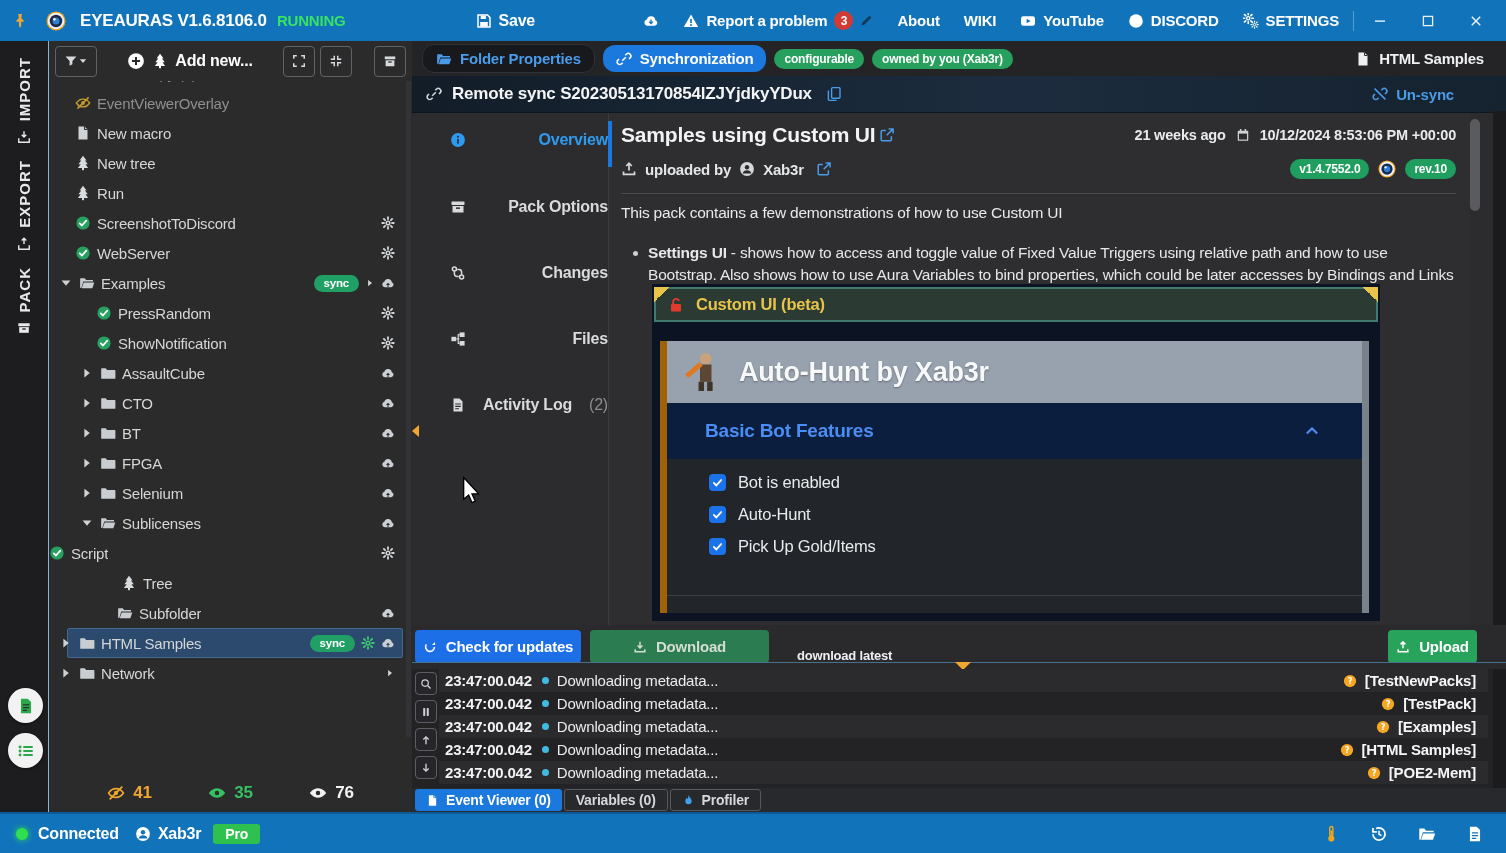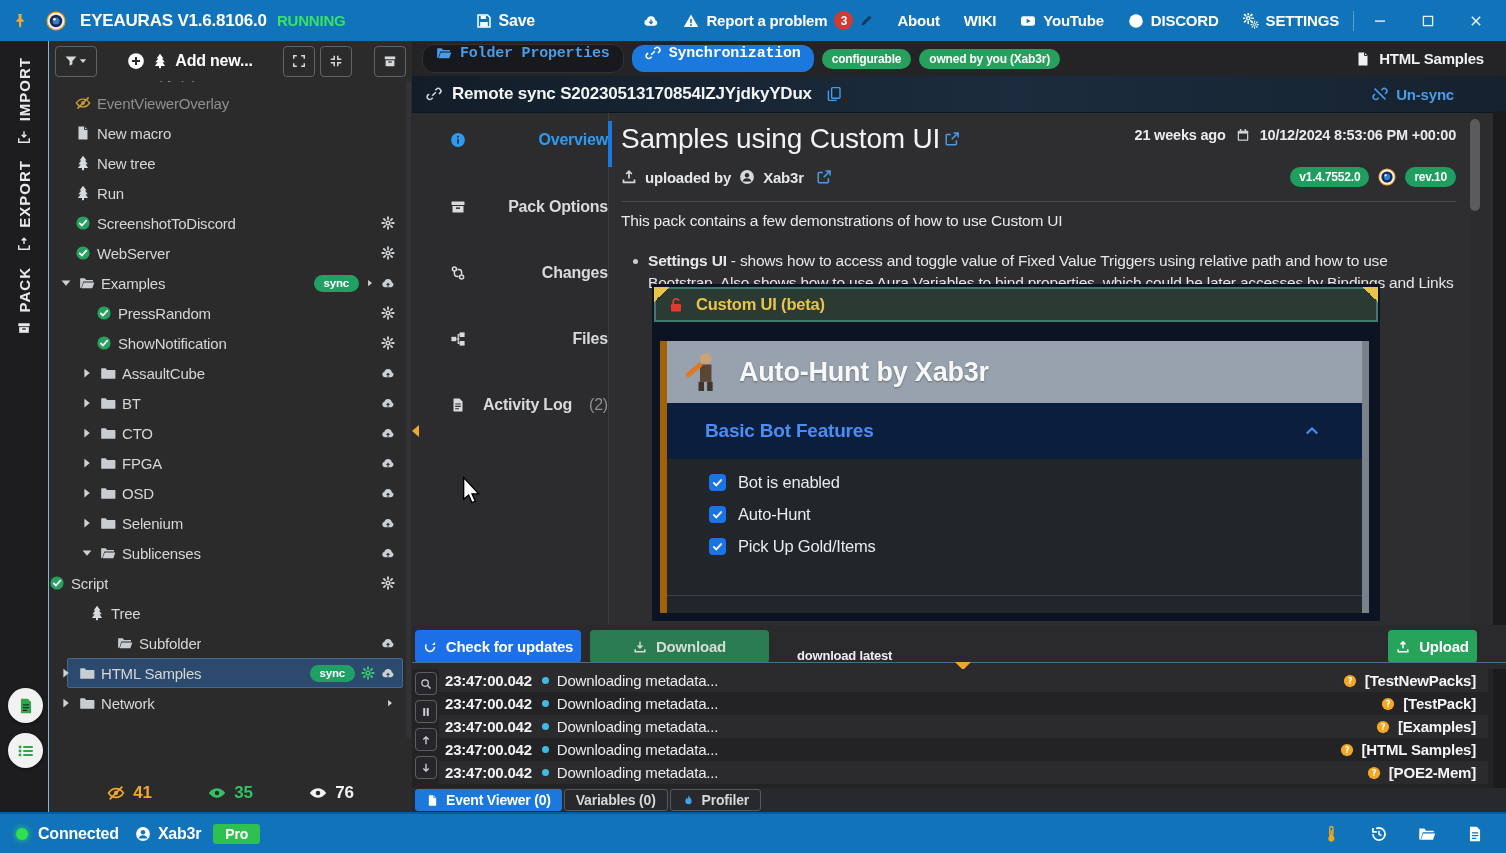--- a/index.html
+++ b/index.html
@@ -47,41 +47,41 @@
   #sb-scroll{position:absolute;right:1px;top:17px;bottom:75px;width:5px;background:#333336;}
   #sb-counters{position:absolute;left:0;right:0;bottom:2px;height:34px;display:flex;align-items:center;justify-content:space-around;padding:0 30px;}
   .counter{display:flex;align-items:center;gap:8px;font-size:17px;font-weight:bold;}
   .counter.orange{color:#f0a732;} .counter.green{color:#35c062;} .counter.white{color:#f2f2f2;}
   #sb-grip{position:absolute;right:-9px;top:382px;color:#f0a732;z-index:5;}
 
   
   #main{position:absolute;left:412px;top:41px;right:0;bottom:41px;background:#2c2c2e;}
   #rightstrip{position:absolute;right:0;top:70px;width:13px;bottom:24px;background:#1b1b1e;}
   #tabrow{position:absolute;left:0;right:0;top:0;height:35px;background:#242427;display:flex;align-items:center;gap:8px;padding:0 10px;box-sizing:border-box;}
-  .tab{height:27px;display:flex;gap:8px;padding:0 13px;border-radius:12px;font-size:15px;font-weight:bold;font-family:Liberation Mono, monospace;}
+  .tab{height:27px;display:flex;align-items:center;gap:8px;padding:0 13px;border-radius:12px;font-size:15px;font-weight:bold;}
   .tab.inactive{background:#17191d;border:1px solid #2f3237;color:#4a9be8;}
   .tab.active{background:#1b78dd;color:#fff;}
   .gbadge{background:#27a05e;color:#fff;font-size:12px;font-weight:bold;height:20px;display:flex;align-items:center;padding:0 10px;border-radius:10px;}
   #tab-loc{margin-left:auto;display:flex;align-items:center;gap:8px;font-size:15px;font-weight:bold;color:#eef0f2;padding-right:12px;}
   #syncbar{position:absolute;left:0;right:0;top:35px;height:37px;background:linear-gradient(90deg,#121d28,#1c2c3e 55%,#15222f);display:flex;align-items:center;padding:0 14px;box-sizing:border-box;border-bottom:1px solid #0c1620;}
   #syncbar .title{margin-left:10px;font-size:17px;font-weight:bold;color:#f3f5f7;}
   #sync-copy{margin-left:14px;color:#4a9be8;}
   #unsync{margin-left:auto;display:flex;align-items:center;gap:8px;color:#4a9be8;font-size:15px;font-weight:bold;padding-right:38px;}
 
   #bodyarea{position:absolute;left:0;right:0;top:72px;bottom:187px;background:#2c2c2e;}
   #nav{position:absolute;left:0;top:0;bottom:0;width:196px;background:#2c2c2e;border-right:1px solid #3c3c3e;}
   .nav-item{position:absolute;left:0;right:0;height:36px;display:flex;align-items:center;gap:10px;padding-left:38px;font-size:16px;font-weight:600;color:#d8dadc;box-sizing:border-box;justify-content:space-between;}
   .nav-item.active{color:#2e9bf0;}
   .nav-suffix{color:#8b8d90;font-weight:500;}
   #nav-indicator{position:absolute;left:196px;top:8px;width:4px;height:46px;background:#1b78dd;z-index:2;}
   #content{position:absolute;left:197px;top:0;bottom:0;width:861px;background:#2e2e30;padding:10px 14px 0 12px;box-sizing:border-box;}
   #scrollthumb{position:absolute;left:1058px;top:6px;width:10px;height:92px;background:#5a5b5e;border-radius:5px;}
 
   #c-titlerow{display:flex;align-items:flex-start;}
-  #c-title{font-size:28px;font-weight:400;color:#f2f3f5;display:flex;align-items:center;gap:4px;}
+  #c-title{font-size:21px;font-weight:700;color:#f2f3f5;display:flex;align-items:center;gap:4px;}
   #c-title .ic{color:#4a9be8;}
   #c-meta{margin-left:auto;display:flex;align-items:center;gap:10px;font-size:14.5px;font-weight:600;color:#e8eaec;padding-top:4px;}
   #c-uploadrow{display:flex;align-items:center;margin-top:12px;font-size:15px;font-weight:600;color:#e4e6e8;gap:8px;}
   .vbadge{background:#1f9e5f;color:#fff;font-size:12px;font-weight:bold;padding:3px 9px;border-radius:10px;}
   #c-divider{height:1px;background:#4a4a4d;margin:14px 0 10px 0;}
   #c-desc{font-size:15.5px;color:#e8e9eb;font-weight:500;}
   #c-bullet{display:flex;margin-top:20px;font-size:15.5px;line-height:1.45;color:#e6e7e9;font-weight:500;}
   #c-bullet .dot{width:5px;height:5px;border-radius:50%;background:#cfcfcf;margin:9px 10px 0 12px;flex:none;}
 
   
@@ -549,81 +549,61 @@
           <span class="ic caret">
             <svg viewBox="0 0 16 16" xmlns="http://www.w3.org/2000/svg">
               <path d="M5 3v10l6.2-5z" fill="currentColor"></path>
             </svg>
           </span>
           <span class="ic" style="color:#c9cdd2">
             <svg viewBox="0 0 16 16" xmlns="http://www.w3.org/2000/svg">
               <path d="M1.2 3.2h4.5l1.4 1.9h7.7c.3 0 .6.3.6.6v7.5c0 .3-.3.6-.6.6H1.8c-.3 0-.6-.3-.6-.6V3.8c0-.3.3-.6.6-.6z" fill="currentColor"></path>
             </svg>
           </span>
-          <span class="tlabel">BT</span>
+          <span class="tlabel">CTO</span>
           <span class="tspace"></span>
           <span class="ic s14" style="color:#ccd0d4">
             <svg viewBox="0 0 16 16" xmlns="http://www.w3.org/2000/svg">
               <path d="M4.4 12.8a3.2 3.2 0 01-.5-6.3A4.3 4.3 0 0112.3 7a3 3 0 01-.5 5.8z" fill="currentColor"></path>
               <path d="M8 12.6V8.6M6.3 10.2L8 8.5l1.7 1.7" stroke="#2b2b2b" stroke-width="1.2" fill="none"></path>
             </svg>
           </span>
         </div>
         <div class="trow" style="padding-left:31px">
           <span class="ic caret">
             <svg viewBox="0 0 16 16" xmlns="http://www.w3.org/2000/svg">
               <path d="M5 3v10l6.2-5z" fill="currentColor"></path>
             </svg>
           </span>
           <span class="ic" style="color:#c9cdd2">
             <svg viewBox="0 0 16 16" xmlns="http://www.w3.org/2000/svg">
               <path d="M1.2 3.2h4.5l1.4 1.9h7.7c.3 0 .6.3.6.6v7.5c0 .3-.3.6-.6.6H1.8c-.3 0-.6-.3-.6-.6V3.8c0-.3.3-.6.6-.6z" fill="currentColor"></path>
             </svg>
           </span>
-          <span class="tlabel">CTO</span>
+          <span class="tlabel">BT</span>
           <span class="tspace"></span>
           <span class="ic s14" style="color:#ccd0d4">
             <svg viewBox="0 0 16 16" xmlns="http://www.w3.org/2000/svg">
               <path d="M4.4 12.8a3.2 3.2 0 01-.5-6.3A4.3 4.3 0 0112.3 7a3 3 0 01-.5 5.8z" fill="currentColor"></path>
               <path d="M8 12.6V8.6M6.3 10.2L8 8.5l1.7 1.7" stroke="#2b2b2b" stroke-width="1.2" fill="none"></path>
             </svg>
           </span>
         </div>
         <div class="trow" style="padding-left:31px">
           <span class="ic caret">
             <svg viewBox="0 0 16 16" xmlns="http://www.w3.org/2000/svg">
               <path d="M5 3v10l6.2-5z" fill="currentColor"></path>
             </svg>
           </span>
           <span class="ic" style="color:#c9cdd2">
             <svg viewBox="0 0 16 16" xmlns="http://www.w3.org/2000/svg">
               <path d="M1.2 3.2h4.5l1.4 1.9h7.7c.3 0 .6.3.6.6v7.5c0 .3-.3.6-.6.6H1.8c-.3 0-.6-.3-.6-.6V3.8c0-.3.3-.6.6-.6z" fill="currentColor"></path>
             </svg>
           </span>
           <span class="tlabel">FPGA</span>
-          <span class="tspace"></span>
-          <span class="ic s14" style="color:#ccd0d4">
-            <svg viewBox="0 0 16 16" xmlns="http://www.w3.org/2000/svg">
-              <path d="M4.4 12.8a3.2 3.2 0 01-.5-6.3A4.3 4.3 0 0112.3 7a3 3 0 01-.5 5.8z" fill="currentColor"></path>
-              <path d="M8 12.6V8.6M6.3 10.2L8 8.5l1.7 1.7" stroke="#2b2b2b" stroke-width="1.2" fill="none"></path>
-            </svg>
-          </span>
-        </div>
-        <div class="trow" style="padding-left:31px">
-          <span class="ic caret">
-            <svg viewBox="0 0 16 16" xmlns="http://www.w3.org/2000/svg">
-              <path d="M5 3v10l6.2-5z" fill="currentColor"></path>
-            </svg>
-          </span>
-          <span class="ic" style="color:#c9cdd2">
-            <svg viewBox="0 0 16 16" xmlns="http://www.w3.org/2000/svg">
-              <path d="M1.2 3.2h4.5l1.4 1.9h7.7c.3 0 .6.3.6.6v7.5c0 .3-.3.6-.6.6H1.8c-.3 0-.6-.3-.6-.6V3.8c0-.3.3-.6.6-.6z" fill="currentColor"></path>
-            </svg>
-          </span>
-          <span class="tlabel">OSD</span>
           <span class="tspace"></span>
           <span class="ic s14" style="color:#ccd0d4">
             <svg viewBox="0 0 16 16" xmlns="http://www.w3.org/2000/svg">
               <path d="M4.4 12.8a3.2 3.2 0 01-.5-6.3A4.3 4.3 0 0112.3 7a3 3 0 01-.5 5.8z" fill="currentColor"></path>
               <path d="M8 12.6V8.6M6.3 10.2L8 8.5l1.7 1.7" stroke="#2b2b2b" stroke-width="1.2" fill="none"></path>
             </svg>
           </span>
         </div>
         <div class="trow" style="padding-left:31px">
           <span class="ic caret">
@@ -677,21 +657,21 @@
           <span class="tspace"></span>
           <span class="ic s14" style="color:#d2d5d8">
             <svg viewBox="0 0 16 16" xmlns="http://www.w3.org/2000/svg">
               <circle cx="8" cy="8" r="2.1" fill="none" stroke="currentColor" stroke-width="1.7"></circle>
               <g stroke="currentColor" stroke-width="2.1" stroke-linecap="round">
                 <path d="M8 1.4v2M8 12.6v2M1.4 8h2M12.6 8h2M3.3 3.3l1.4 1.4M11.3 11.3l1.4 1.4M12.7 3.3l-1.4 1.4M4.7 11.3l-1.4 1.4"></path>
               </g>
             </svg>
           </span>
         </div>
-        <div class="trow" style="padding-left:40px">
+        <div class="trow" style="padding-left:72px">
           <span class="ic" style="color:#d8dbde">
             <svg viewBox="0 0 16 16" xmlns="http://www.w3.org/2000/svg">
               <path d="M8 .8L4.6 5.4h1.7L3.4 9.3h2.3L2.9 12.9h10.2L10.5 9.3h2.3L9.9 5.4h1.7z" fill="currentColor"></path>
               <rect x="7" y="12.9" width="2" height="2.3" fill="currentColor"></rect>
             </svg>
           </span>
           <span class="tlabel">Tree</span>
           <span class="tspace"></span>
         </div>
         <div class="trow" style="padding-left:68px">

